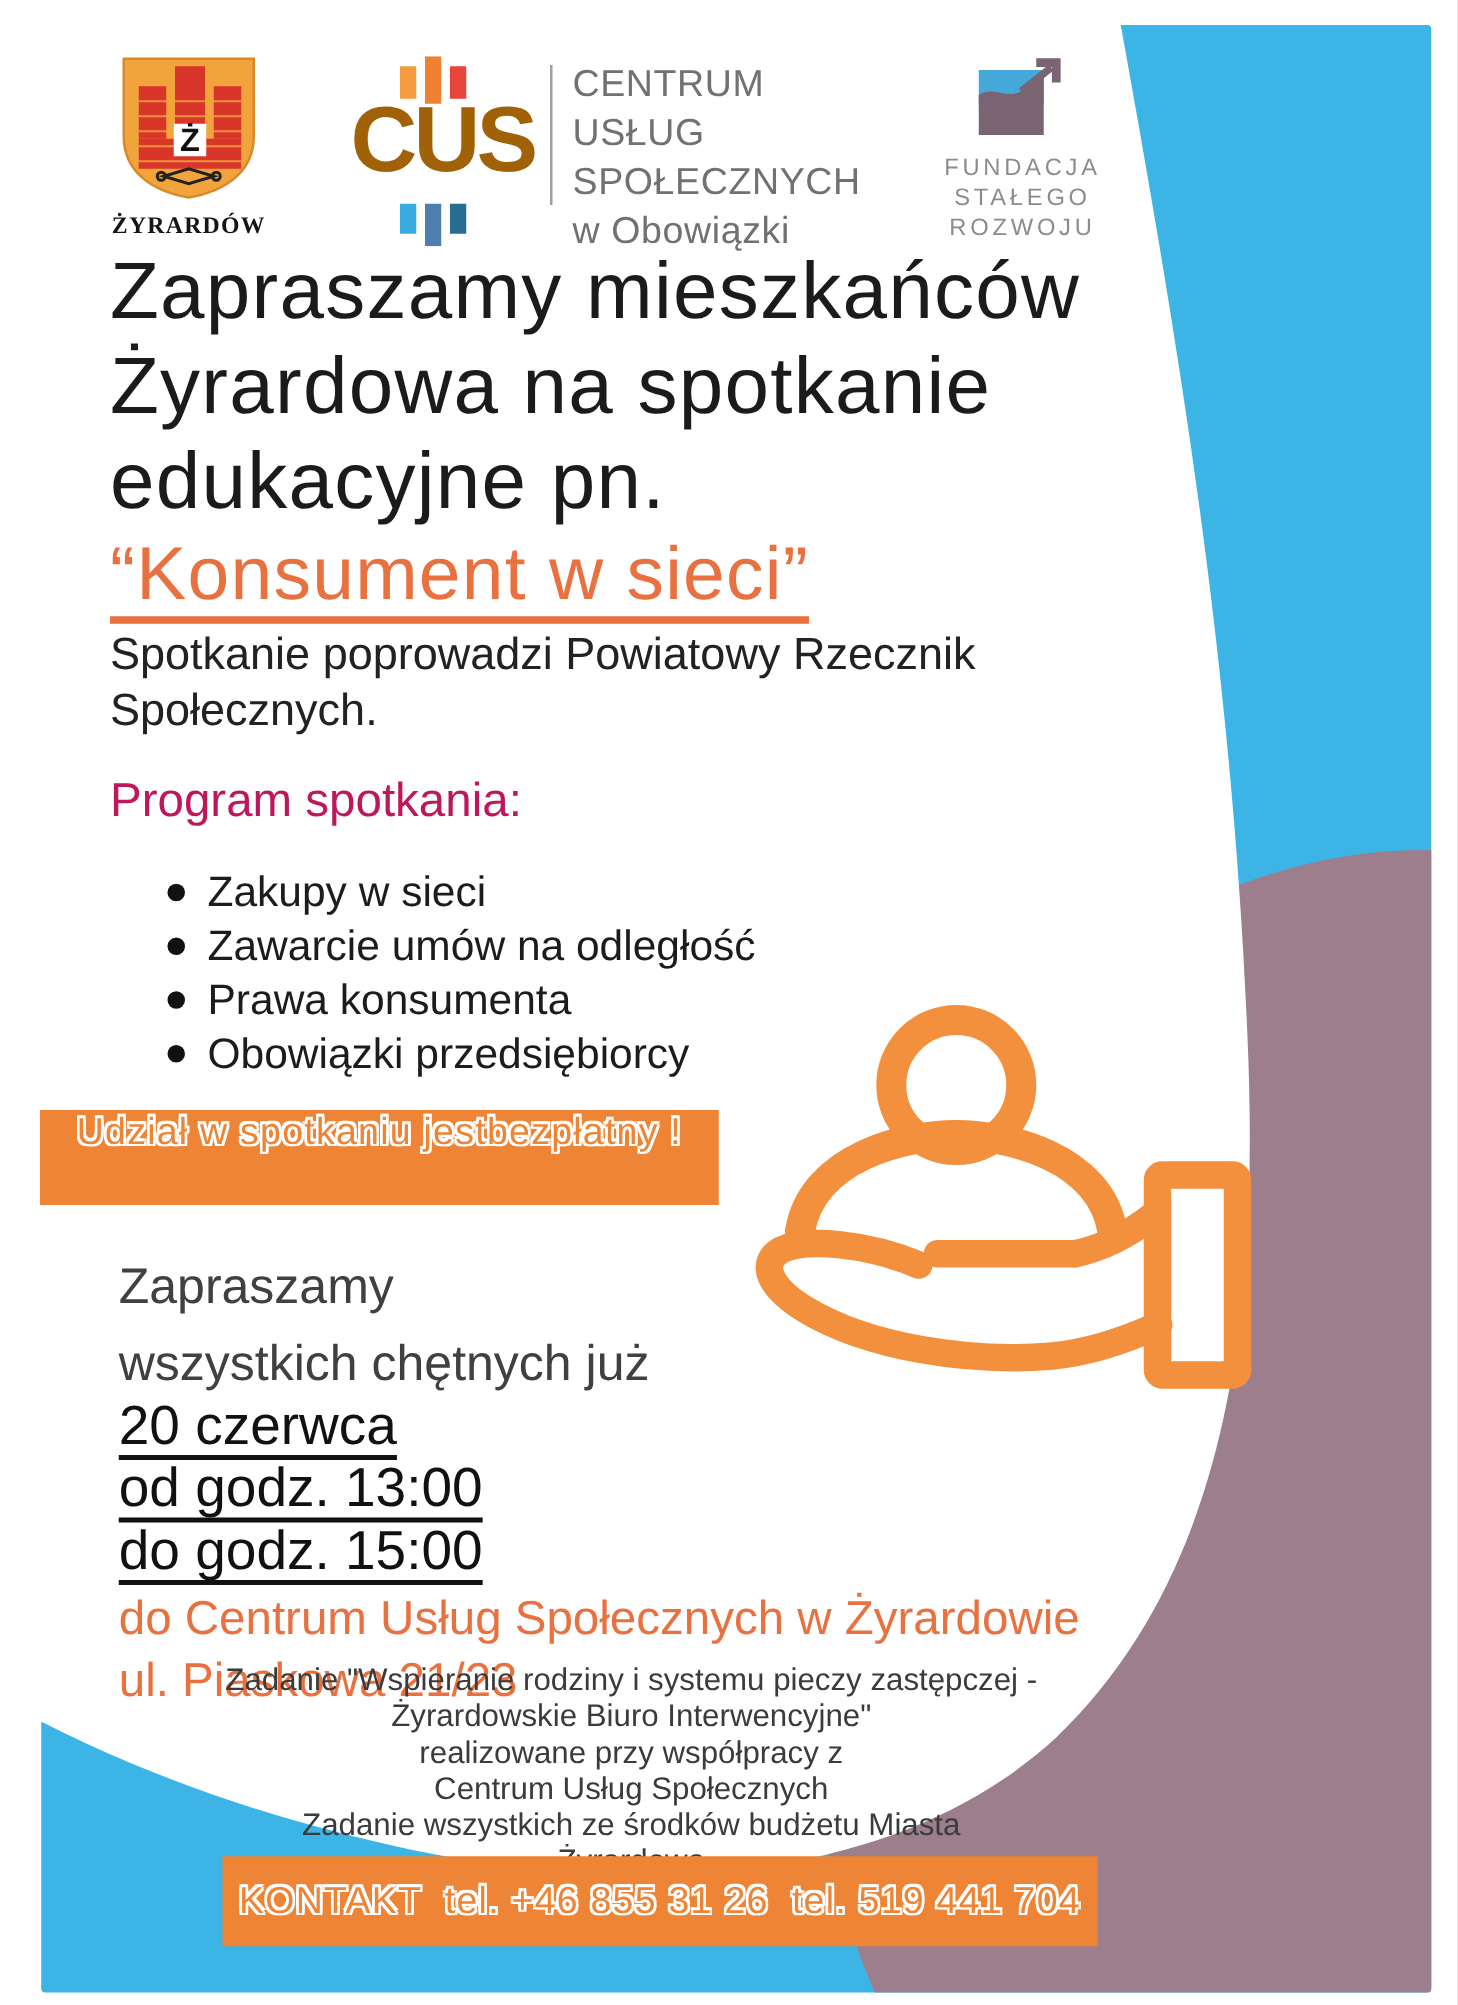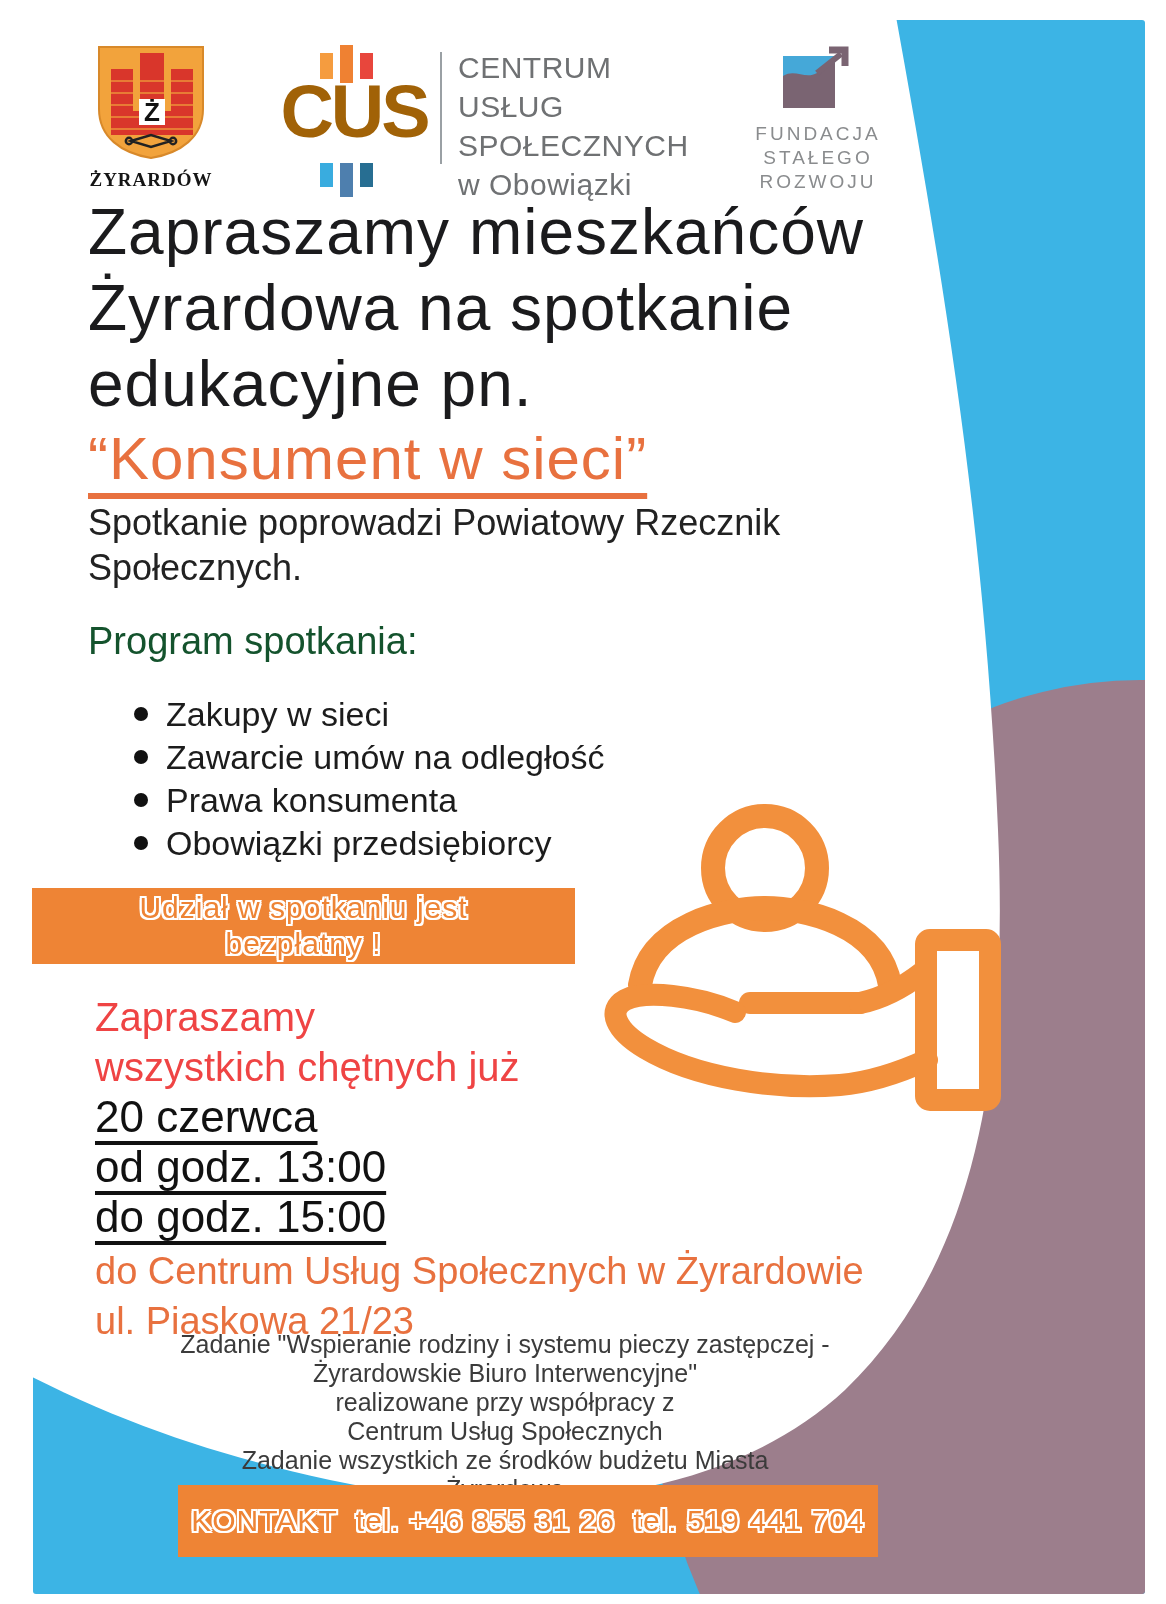--- a/index.html
+++ b/index.html
@@ -26,35 +26,35 @@
   .divider{left:440px;top:52px;width:2px;height:112px;background:#9aa0a4;}
   .cus-name{left:458px;top:48px;color:#6F7173;font-size:30px;line-height:39px;letter-spacing:.5px;}
   .fsr{left:743px;top:46px;width:150px;text-align:center;}
   .fsr-name{margin-top:8px;color:#8A8C8E;font-size:19px;line-height:24px;letter-spacing:3px;text-align:center;}
 
   
   .headline{left:88px;top:194px;color:#1b1b1d;font-size:64px;line-height:76px;letter-spacing:1px;}
   .event-title{left:88px;top:424px;color:#E8713F;font-size:60px;letter-spacing:1px;
     text-decoration:underline;text-decoration-thickness:6px;text-underline-offset:14px;}
   .lead{left:88px;top:500px;color:#222;font-size:36px;line-height:45px;}
-  .program-heading{left:88px;top:620px;color:#14532d;font-size:38px;}
+  .program-heading{left:88px;top:620px;color:#be185d;font-size:38px;}
   .program-list{left:112px;top:681px;list-style:none;margin:16px;padding:0;color:#1c1c1c;font-size:34px;}
   .program-list li{position:relative;padding-left:38px;margin-bottom:9px;line-height:34px;}
   .program-list li::before{content:"";position:absolute;left:6px;top:10px;width:14px;height:14px;
     border-radius:50%;background:#111;}
 
   .free-banner{left:32px;top:888px;width:543px;height:76px;background:#EE8435;
-    display:flex;flex-direction:column;justify-content:center;text-align:center;}
+    display:flex;flex-direction:row;justify-content:center;text-align:center;}
   .outline-text{color:#EE8435;
     text-shadow:-2px -2px 0 #fff,0 -2px 0 #fff,2px -2px 0 #fff,-2px 0 0 #fff,
     2px 0 0 #fff,-2px 2px 0 #fff,0 2px 0 #fff,2px 2px 0 #fff;}
   .free-banner .line{font-size:30px;line-height:36px;letter-spacing:1px;}
 
   .invite{left:95px;top:992px;}
-  .invite .orange{color:#ef4444;font-size:40px;line-height:50px;}
+  .invite .orange{color:#404040;font-size:40px;line-height:50px;margin-top:12px;}
   .invite .date{color:#111;font-size:44px;line-height:50px;
     text-decoration:underline;text-decoration-thickness:4px;text-underline-offset:9px;}
   .invite .place{color:#E8713F;font-size:38px;line-height:50px;}
   .invite .gap{height:4px;}
 
   .funding{left:60px;top:1330px;width:890px;text-align:center;color:#3b3b3b;
     font-size:25px;line-height:29px;}
 
   .contact-banner{left:178px;top:1485px;width:700px;height:72px;background:#EE8435;
     display:flex;align-items:center;justify-content:center;}

